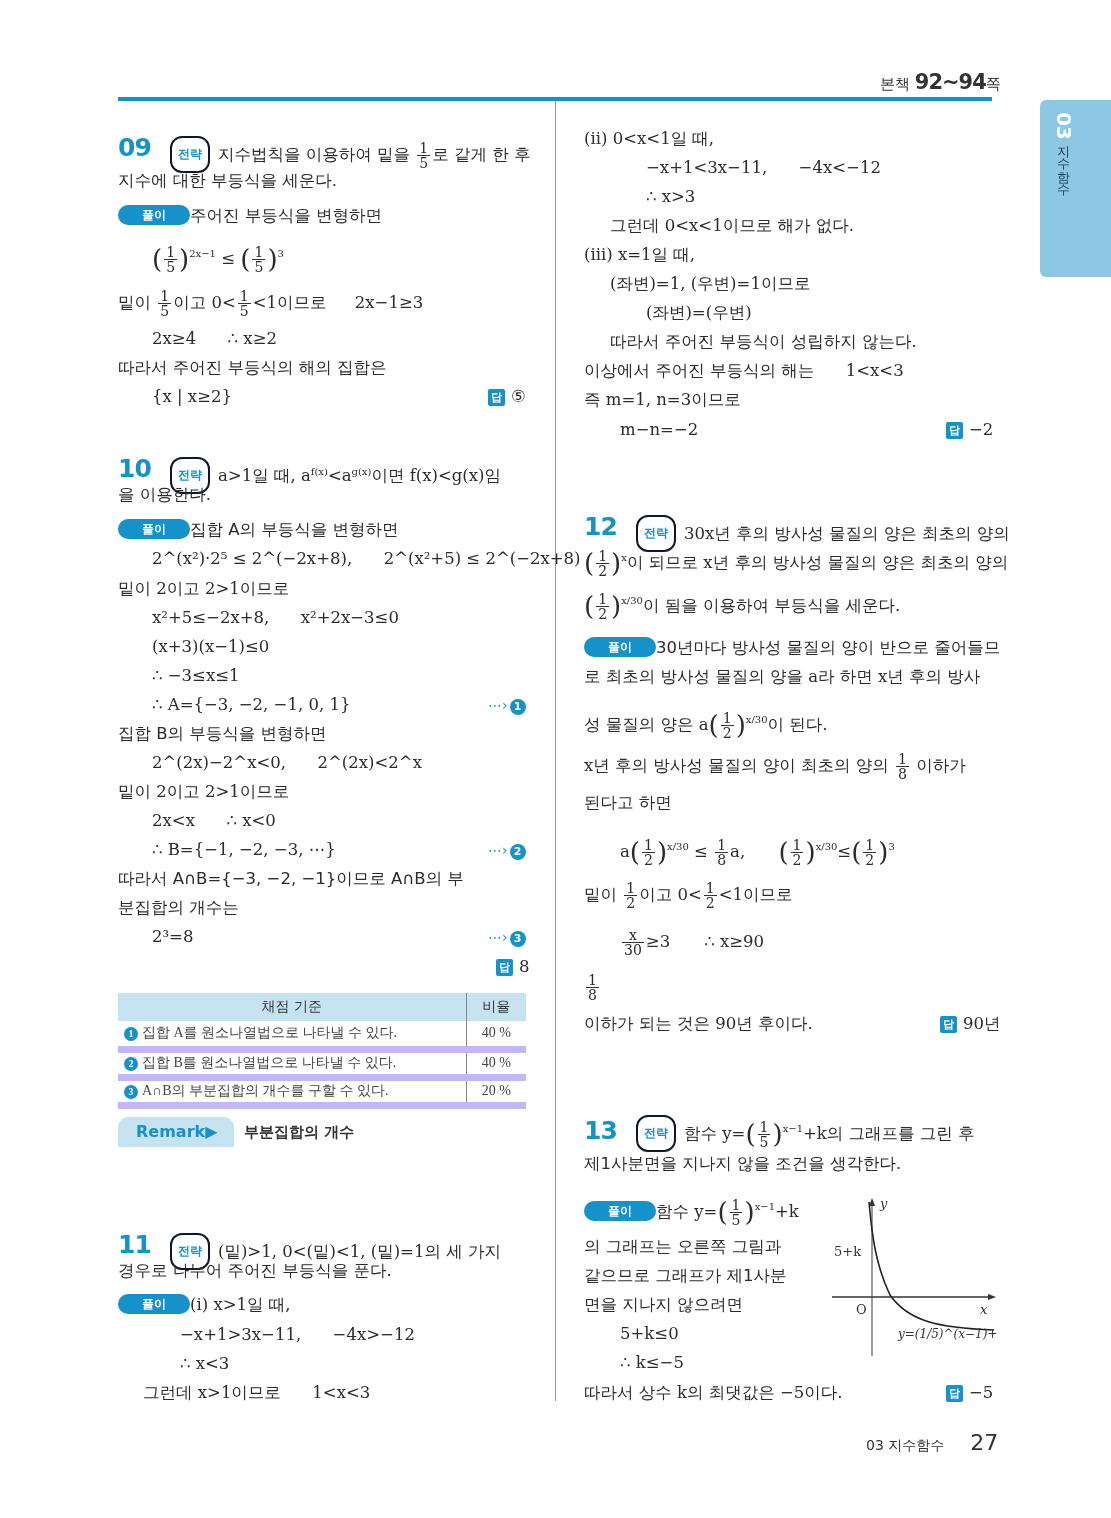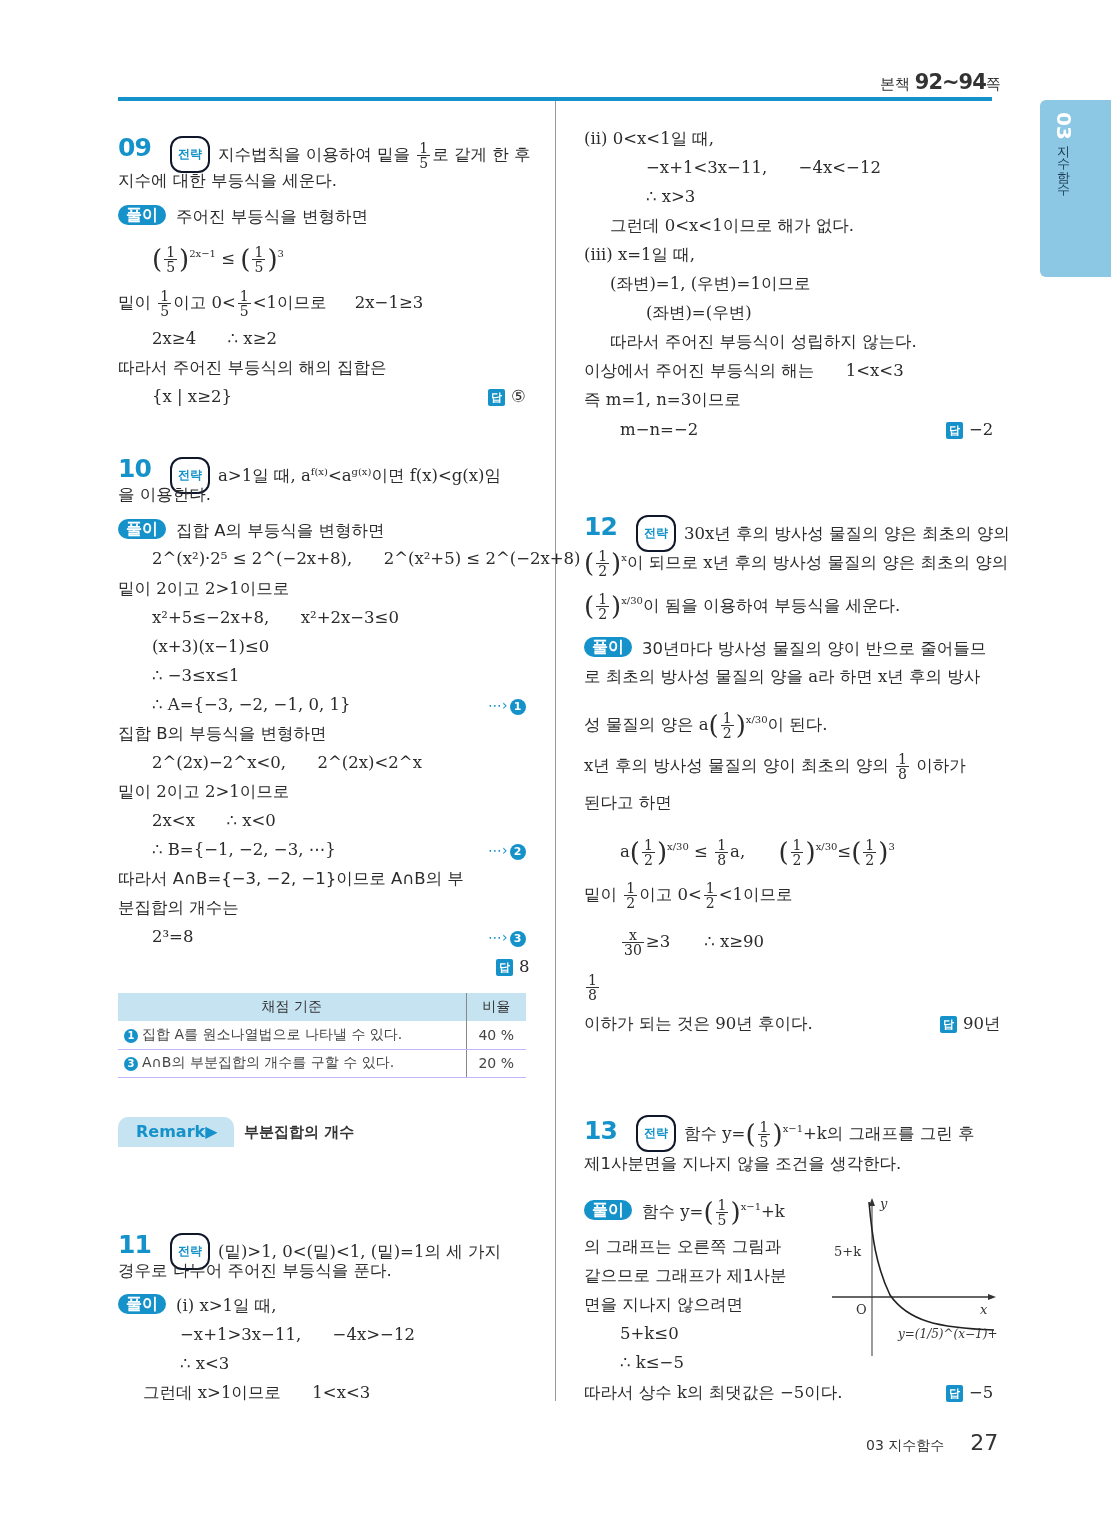--- a/index.html
+++ b/index.html
@@ -8,32 +8,32 @@
   .header-ref { position: absolute; top: 70px; left: 880px; font-size: 15px; color: #333; }
   .header-ref b { font-size: 21px; font-weight: bold; letter-spacing: -1px; }
   .top-rule { position: absolute; top: 97px; left: 118px; width: 874px; height: 4px; background: #1592c9; }
   .col-divider { position: absolute; top: 101px; left: 555px; width: 1px; height: 1300px; background: #999; }
   .side-tab { position: absolute; top: 100px; left: 1040px; width: 71px; height: 177px; background: #8cc7e3; border-radius: 6px 0 0 6px; }
   .side-tab .num { position: absolute; top: 12px; left: 12px; writing-mode: vertical-rl; font-weight: bold; font-size: 20px; color: #fff; }
   .side-tab .lbl { position: absolute; top: 36px; left: 14px; writing-mode: vertical-rl; font-size: 13px; color: #1a3a52; }
   .line { position: absolute; font-size: 16.5px; line-height: 22px; white-space: nowrap; color: #2b2b2b; }
   .qnum { position: absolute; font-size: 25px; font-weight: bold; color: #1592c9; letter-spacing: -1px; }
   .badge-strategy { display: inline-block; border: 2px solid #0f172a; color: #1592c9; border-radius: 12px; font-size: 12px; font-weight: bold; padding: 8px 6px; line-height: 17px; margin-right: 8px; vertical-align: 2px; }
-  .badge-sol { display: inline-block; background: #1592c9; color: #fff; border-radius: 11px; font-size: 16px; font-weight: bold; padding: 0 8px; line-height: 20px; margin-right: 10px; vertical-align: 2px; }
+  .badge-sol { display: inline-block; background: #1592c9; color: #fff; border-radius: 11px; font-size: 12px; font-weight: bold; padding: 0 24px; line-height: 20px; vertical-align: 2px; }
   .ans-mark { display: inline-block; background: #1592c9; color: #fff; font-size: 11px; font-weight: bold; width: 17px; height: 17px; text-align: center; line-height: 17px; border-radius: 2px; margin-right: 6px; vertical-align: 1px; }
   .ptr { color: #1592c9; font-size: 14px; }
   .ptr .dot { display: inline-block; width: 16px; height: 16px; border-radius: 50%; background: #1592c9; color: #fff; font-size: 11px; text-align: center; line-height: 16px; font-weight: bold; margin-left: 2px; }
   .frac { display: inline-block; vertical-align: middle; text-align: center; font-size: 14px; line-height: 14px; margin: 0 2px; }
   .frac .n { display: block; border-bottom: 1px solid #333; padding: 0 2px; }
   .frac .d { display: block; padding: 0 2px; }
   sup { font-size: 10px; }
   .paren { font-size: 26px; vertical-align: middle; font-weight: 200; }
   table.grading { position: absolute; top: 993px; left: 118px; width: 408px; border-collapse: collapse; font-size: 14px; }
   table.grading th { background: #c5e3f1; font-weight: normal; height: 28px; color: #333; }
-  table.grading td { height: 28px; border-bottom: 1px solid #c4b5fd; color: #444; padding-left: 6px; }
+  table.grading td { height: 28px; border-bottom: 7px solid #c4b5fd; color: #444; padding-left: 6px; font-family: Liberation Serif, serif; }
   table.grading td.pct, table.grading th.pct { border-left: 1px solid #888; text-align: center; width: 60px; padding-left: 0; }
   .circ { display: inline-block; width: 14px; height: 14px; border-radius: 50%; background: #1592c9; color: #fff; font-size: 10px; text-align: center; line-height: 14px; font-weight: bold; margin-right: 4px; }
   .remark { position: absolute; top: 1117px; left: 118px; width: 408px; height: 66px; }
   .remark .tab { position: absolute; left: 0; top: 0; width: 116px; height: 30px; background: #c5e3f1; border-radius: 10px 10px 0 0; color: #1592c9; font-weight: bold; font-size: 16px; padding: 5px 0 0 18px; }
   .remark .title { position: absolute; left: 126px; top: 6px; font-weight: bold; font-size: 15px; color: #333; }
   .remark .body { position: absolute; left: 0; top: 26px; width: 408px; height: 40px; background: #c5e3f1; border-radius: 0 10px 10px 10px; font-size: 14px; color: #333; padding: 10px 0 0 18px; }
   .footer { position: absolute; top: 1430px; left: 866px; font-size: 14px; color: #333; }
   .footer .pg { font-size: 22px; margin-left: 26px; }
   svg.graph { position: absolute; left: 828px; top: 1196px; }
 </style>
@@ -103,20 +103,24 @@
   <tbody>
       <tr>
     <th>채점 기준</th>
     <th class="pct">비율</th>
   </tr>
   <tr>
     <td><span class="circ">1</span><span>집합 A를 원소나열법으로 나타낼 수 있다.</span></td>
     <td class="pct">40 %</td>
   </tr>
   <tr>
+    <td><span class="circ">2</span><span>집합 B를 원소나열법으로 나타낼 수 있다.</span></td>
+    <td class="pct">40 %</td>
+  </tr>
+  <tr>
     <td><span class="circ">3</span><span>A∩B의 부분집합의 개수를 구할 수 있다.</span></td>
     <td class="pct">20 %</td>
   </tr>
 </tbody>
   </table>
 
 <div class="remark">
   <div class="tab">Remark▶</div>
   <div class="title">부분집합의 개수</div>
 </div>

